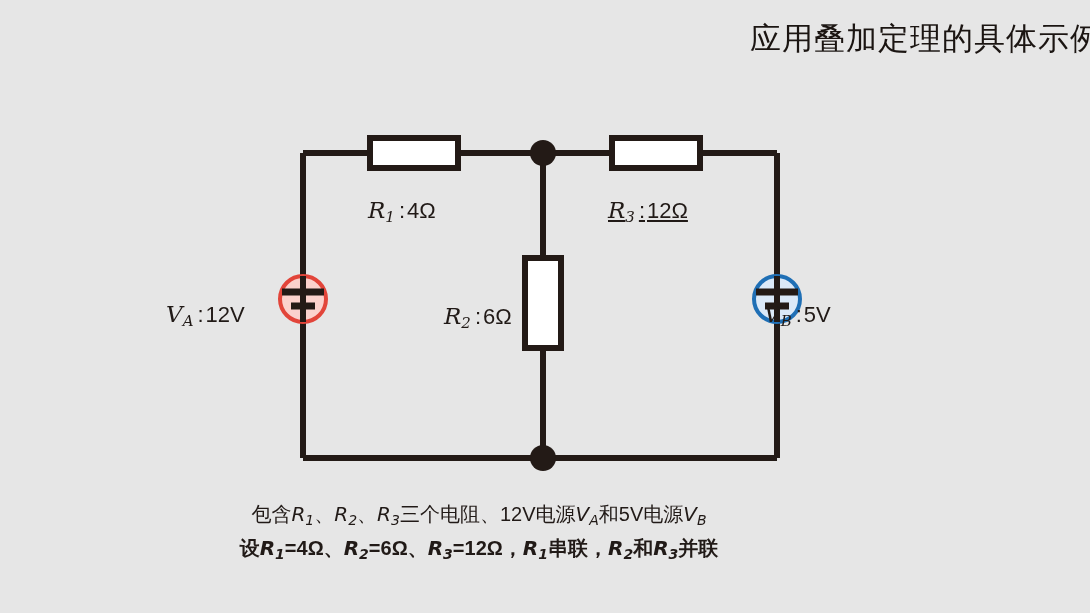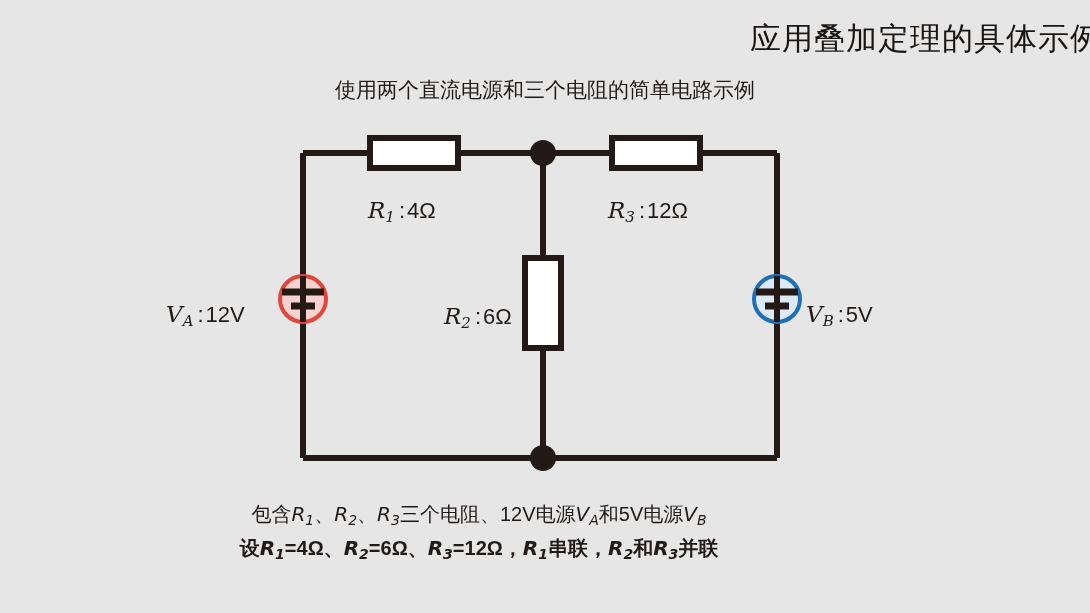--- a/index.html
+++ b/index.html
@@ -77,24 +77,24 @@
     vertical-align: -4px;
   }
   .clabel .colon {
     padding: 0 2px 0 4px;
   }
   .clabel .val {
     font-family: "Liberation Sans", sans-serif;
   }
 
   #label-r1 { left: 368px; top: 182px; }
-  #label-r3 { left: 608px; top: 182px; }
+  #label-r3 { left: 608px; top: 182px; text-decoration: underline; }
   #label-r2 { left: 444px; top: 288px; }
   #label-va { left: 166px; top: 286px; text-align: center; }
-  #label-vb { left: 806px; top: 286px; }
+  #label-vb { left: 764px; top: 286px; }
 
   
   .caption {
     position: absolute;
     left: 0;
     width: 958px;
     text-align: center;
     font-size: 20px;
     color: #211a17;
     white-space: nowrap;
@@ -111,21 +111,20 @@
     font-size: 14px;
     vertical-align: -4px;
   }
 </style>
 </head>
 <body>
 
 <div class="slide">
 
   <div class="title">应用叠加定理的具体示例</div>
-  <div class="subtitle">使用两个直流电源和三个电阻的简单电路示例</div>
 
   <div class="circuit">
     <svg width="1090" height="613" viewBox="0 0 1090 613" xmlns="http://www.w3.org/2000/svg">
       <g stroke="#231a16" stroke-width="6" fill="none" stroke-linecap="butt">
 
         <path d="M303,153 L370,153"></path>
 
         <path d="M458,153 L543,153"></path>
 
         <path d="M543,153 L612,153"></path>

